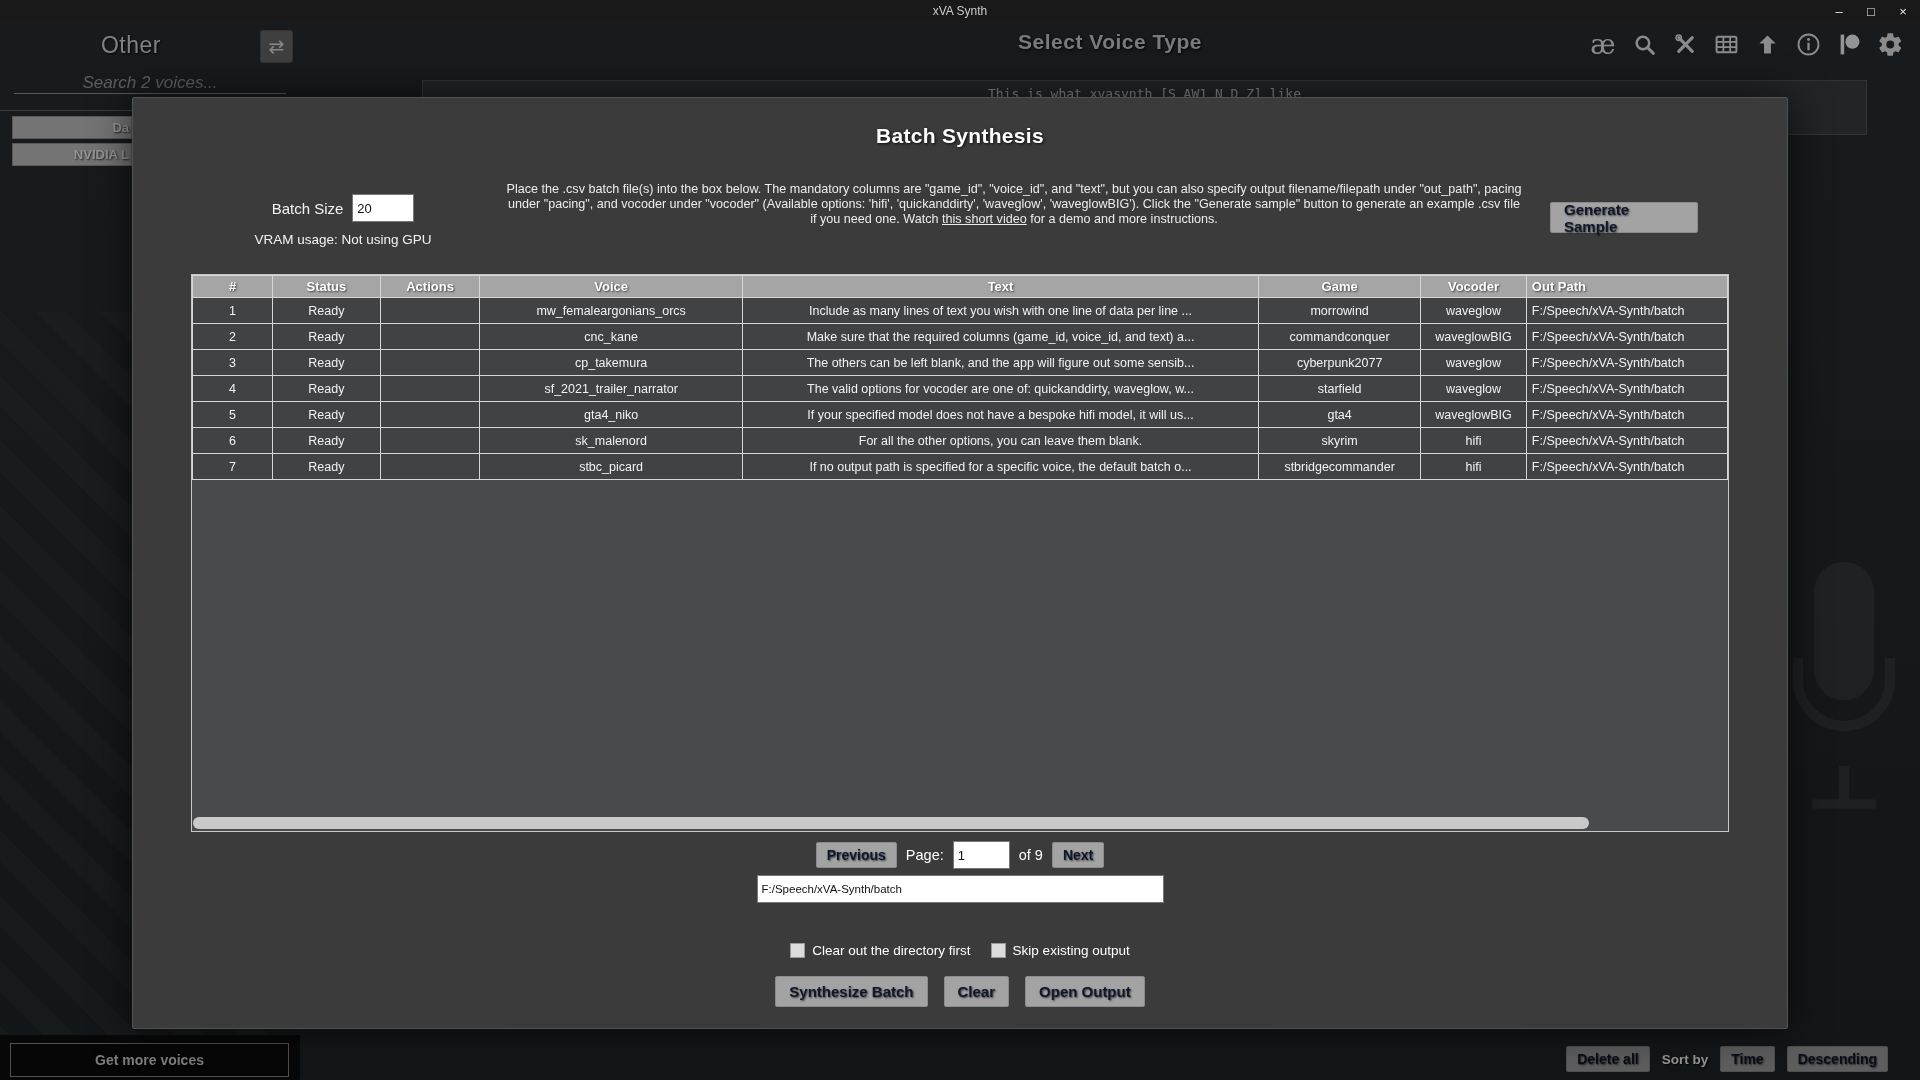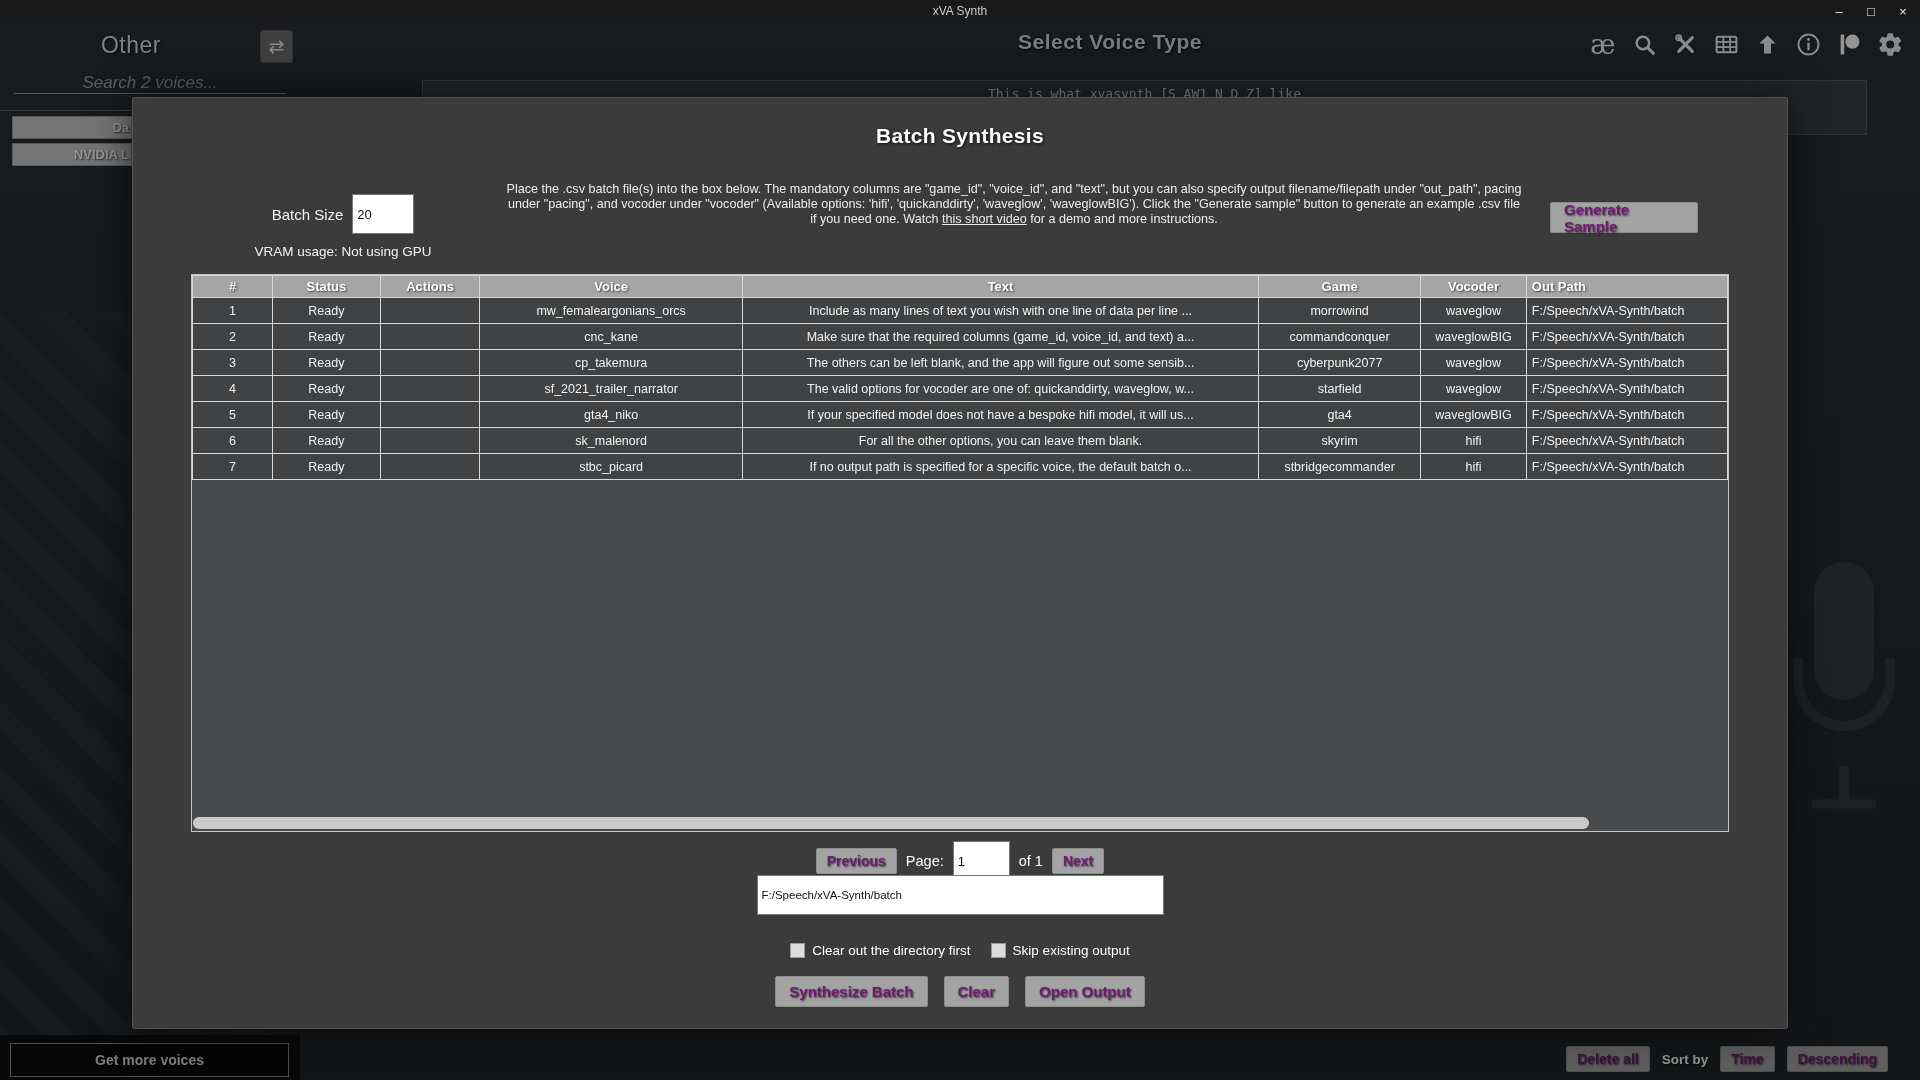--- a/index.html
+++ b/index.html
@@ -49,37 +49,37 @@
   .get-more { position:absolute; left:10px; top:8px; width:279px; height:34px; background:rgba(10,10,10,.55);
               border:1px solid #8a8a8a; color:#d6d9db; font-weight:bold; font-size:14px;
               display:flex; align-items:center; justify-content:center; text-shadow:1px 1px 2px rgba(0,0,0,.8); }
   .out-search { position:absolute; left:350px; top:13px; width:1180px; height:26px; background:transparent; border:none;
                 border-bottom:1px solid #9a9a9a; color:#cfd3d6; font-size:14px; text-align:center; outline:none; }
   .out-search::placeholder { color:#9aa0a4; font-style:italic; }
   .bottom-right { position:absolute; right:32px; top:11px; display:flex; gap:12px; align-items:center; }
   .sortby-label { color:#fff; font-weight:bold; font-size:13.5px; text-shadow:1px 1px 2px rgba(0,0,0,.8); }
 
   
-  .btn { background:#a3a3a3; border:1px solid #8b8b8b; border-radius:2px; color:#701a75; font-weight:bold;
+  .btn { background:#a3a3a3; border:1px solid #8b8b8b; border-radius:2px; color:#0f172a; font-weight:bold;
          text-shadow:1px 1px 2px rgba(0,0,0,.65); display:inline-flex; align-items:center; justify-content:center;
          font-size:14px; height:26px; padding:0 10px; font-family:"Liberation Sans", sans-serif; }
   .btn.big { height:31px; font-size:15px; padding:0 13px; }
 
   
   .overlay { position:absolute; left:0; top:22px; width:1920px; height:1058px; background:rgba(0,0,0,.42); z-index:5; }
 
   
   .modal { position:absolute; left:132px; top:97px; width:1656px; height:932px; background:#3b3b3b;
            border:1px solid #525252; border-radius:2px; box-shadow:0 0 40px rgba(0,0,0,.65); z-index:10; color:#eee; }
   .modal-title { position:absolute; left:0; top:26px; width:100%; text-align:center; font-size:21px; font-weight:bold;
                  color:#fff; text-shadow:1px 1px 3px rgba(0,0,0,.8); letter-spacing:.3px; }
   .bs-block { position:absolute; left:30px; top:96px; width:360px; display:flex; flex-direction:column; align-items:center; gap:10px; }
   .bs-row { display:flex; align-items:center; gap:9px; }
   .bs-label { font-size:15px; color:#f2f2f2; }
-  .txt-input { background:#fff; border:1px solid #777; color:#111; font-size:13px; padding:19px 4px; outline:none;
+  .txt-input { background:#fff; border:1px solid #777; color:#111; font-size:13px; padding:13px 4px; outline:none;
                font-family:"Liberation Sans", sans-serif; }
   .bs-input { width:62px; height:25px; }
   .vram { font-size:13.5px; color:#f2f2f2; }
   .instructions { position:absolute; left:372px; top:84px; width:1018px; text-align:center; font-size:12.6px;
                   line-height:14.9px; color:#ececec; }
   .instructions a { color:#ececec; text-decoration:underline; cursor:pointer; }
   .gen-sample { position:absolute; left:1417px; top:104px; width:148px; }
 
   
   .table-wrap { position:absolute; left:58px; top:176px; width:1538px; height:558px; background:#494a4c;
@@ -316,21 +316,21 @@
       </table>
       <div class="hscroll">
         <div class="thumb"></div>
       </div>
     </div>
 
     <div class="pager">
       <div class="btn">Previous</div>
       <span class="lbl">Page:</span>
       <input class="txt-input page-input" value="1" style="">
-      <span class="lbl">of 1</span>
+      <span class="lbl">of 9</span>
       <div class="btn">Next</div>
     </div>
 
     <div class="path-row">
       <input class="txt-input path-input" value="F:/Speech/xVA-Synth/batch" style="">
     </div>
 
     <div class="cb-row">
       <div class="cb-group">
         <input type="checkbox" class="cb" style="">

